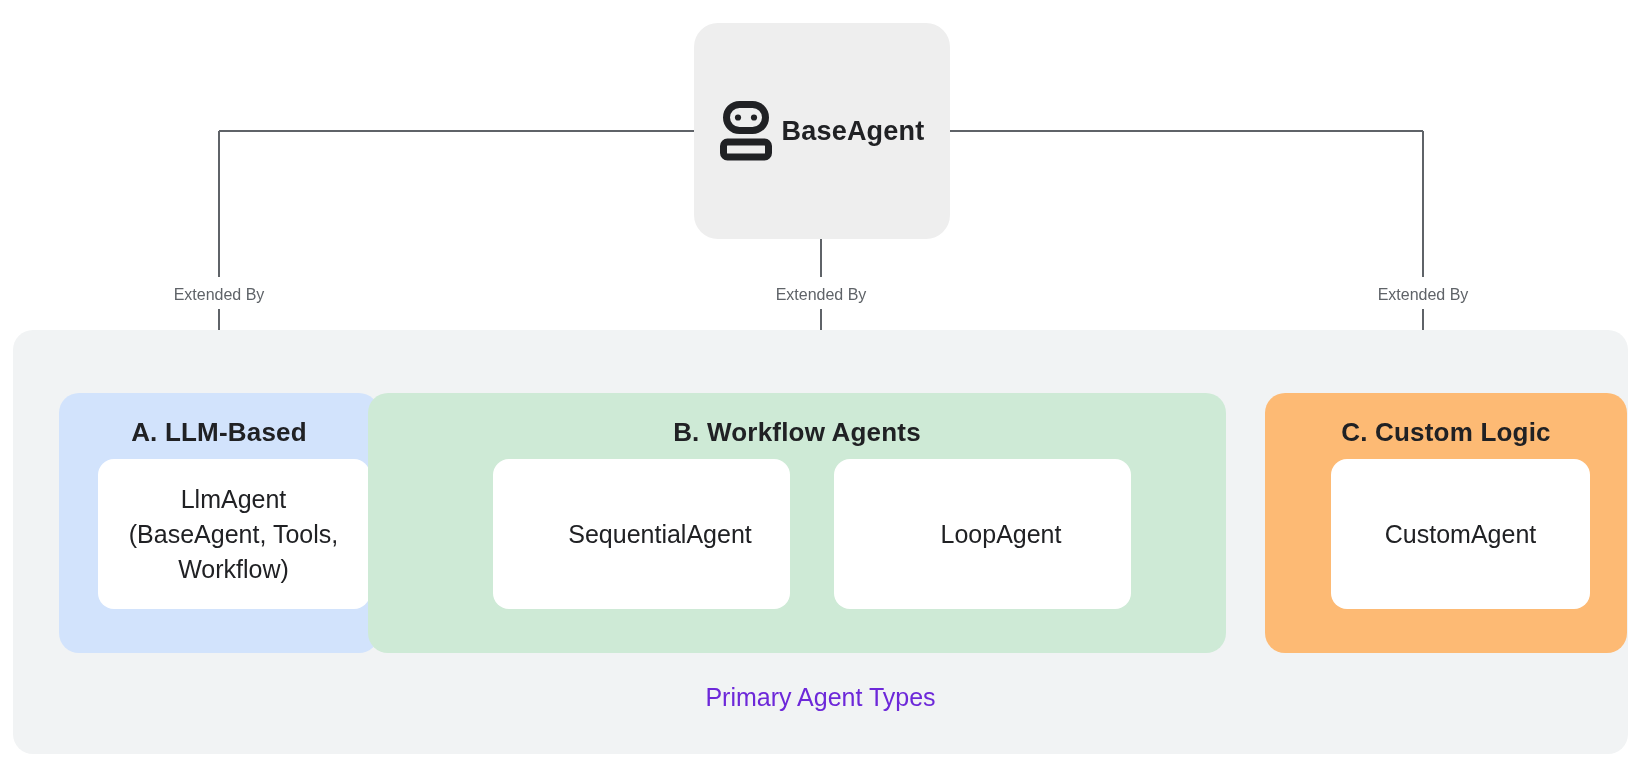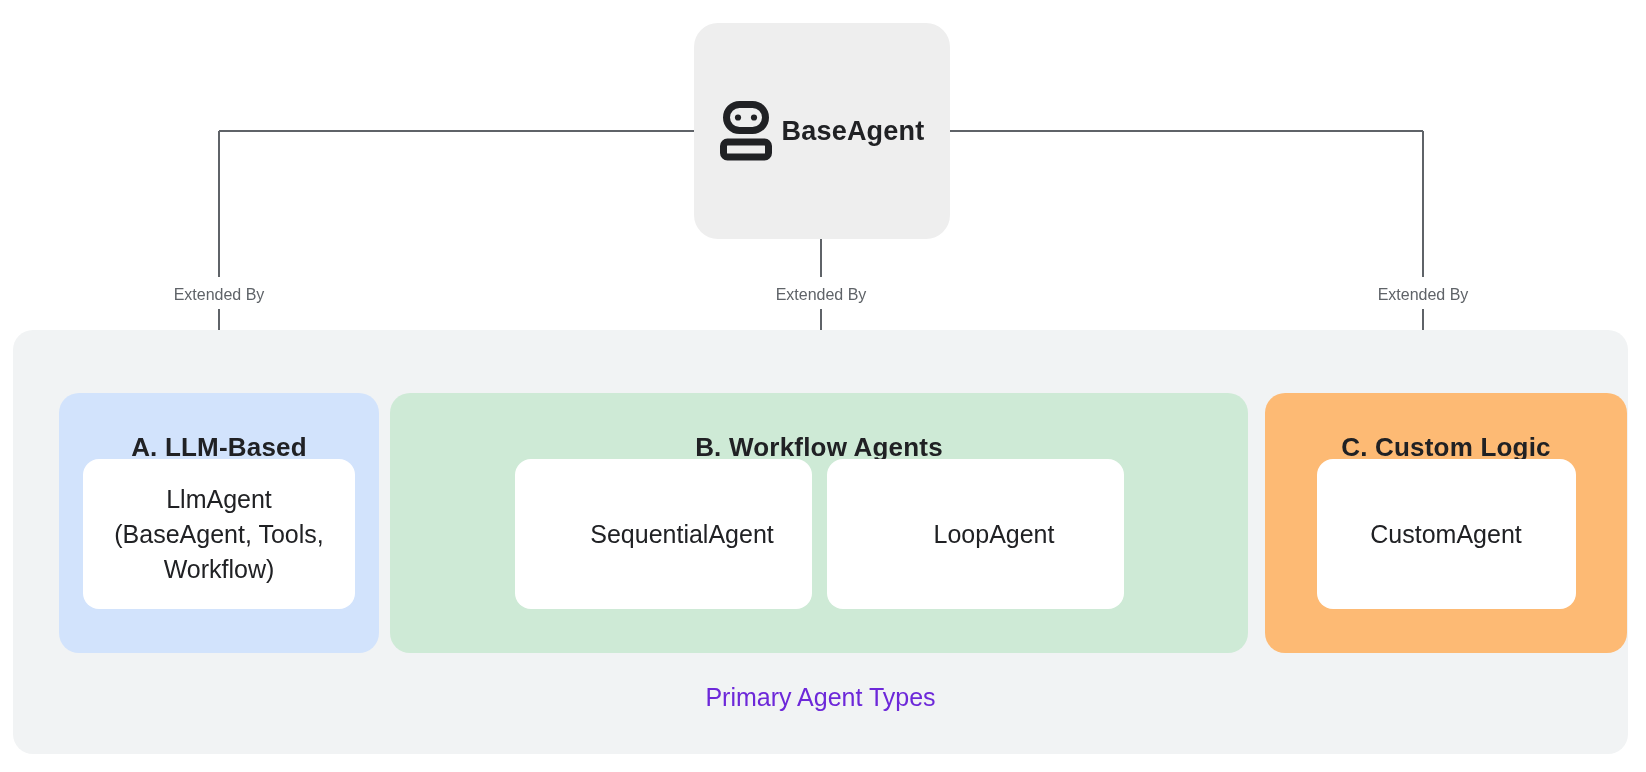--- a/index.html
+++ b/index.html
@@ -20,34 +20,34 @@
     position:absolute;transform:translate(-50%,-50%);
     font-size:16px;color:#5f6368;white-space:nowrap;background:#ffffff;padding:0 6px;
   }
   
   .container{
     position:absolute;left:13px;top:330px;width:1615px;height:424px;
     background:#f1f3f4;border-radius:20px;
   }
   .group{position:absolute;top:63px;height:260px;border-radius:20px;}
   .group-a{left:46px;width:320px;background:#d2e3fc;}
-  .group-b{left:377px;width:858px;background:#ceead6;}
+  .group-b{left:355px;width:858px;background:#ceead6;}
   .group-c{left:1252px;width:362px;background:#fdba74;}
   .group-title{
-    padding-top:39px;text-align:center;
+    padding-top:24px;text-align:center;
     font-size:26px;font-weight:600;color:#202124;letter-spacing:.2px;
   }
   .cards{
     position:absolute;left:0;right:0;top:66px;
     display:flex;justify-content:center;gap:15px;
   }
   .card{
     background:#ffffff;border-radius:16px;height:150px;
     display:flex;align-items:center;justify-content:center;
-    text-align:center;font-size:25px;color:#202124;line-height:35px;
+    text-align:center;font-size:25px;color:#202124;line-height:35px;margin-left:29px;
   }
   .card-a{width:272px;}
   .card-b{width:259px;padding-left:38px;}
   .card-c{width:259px;}
   .card-line{display:block;}
   .caption{
     position:absolute;top:353px;left:0;width:100%;text-align:center;
     font-size:25px;color:#6d28d9;
   }
 </style>

